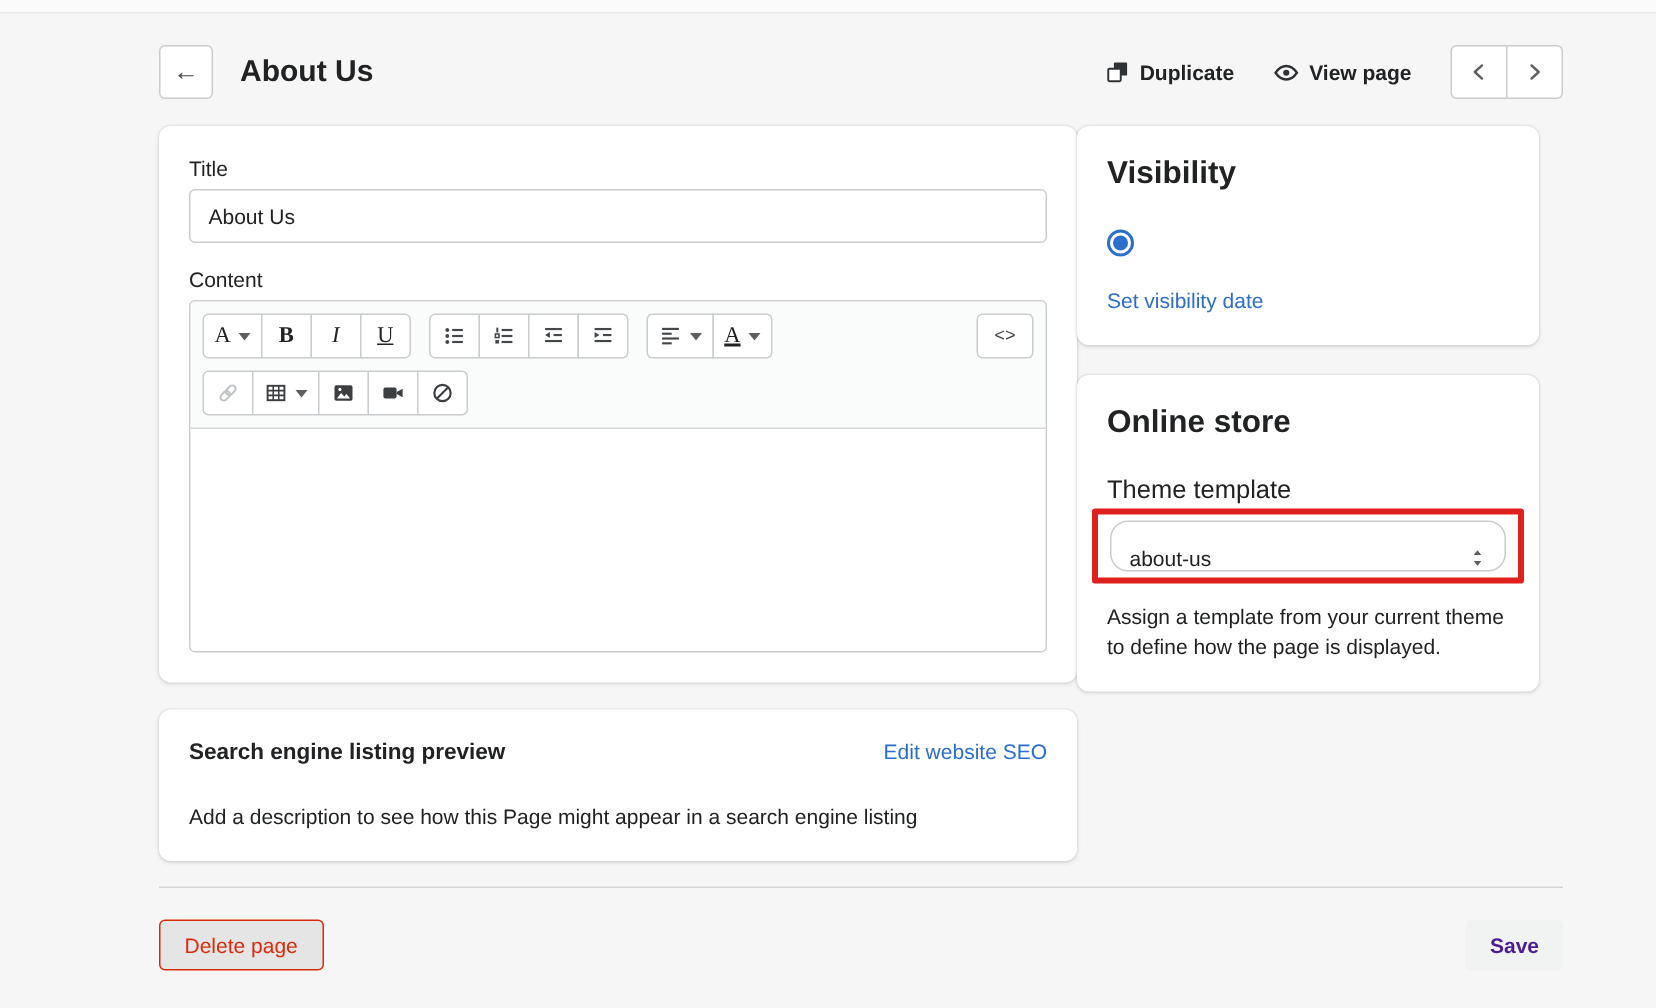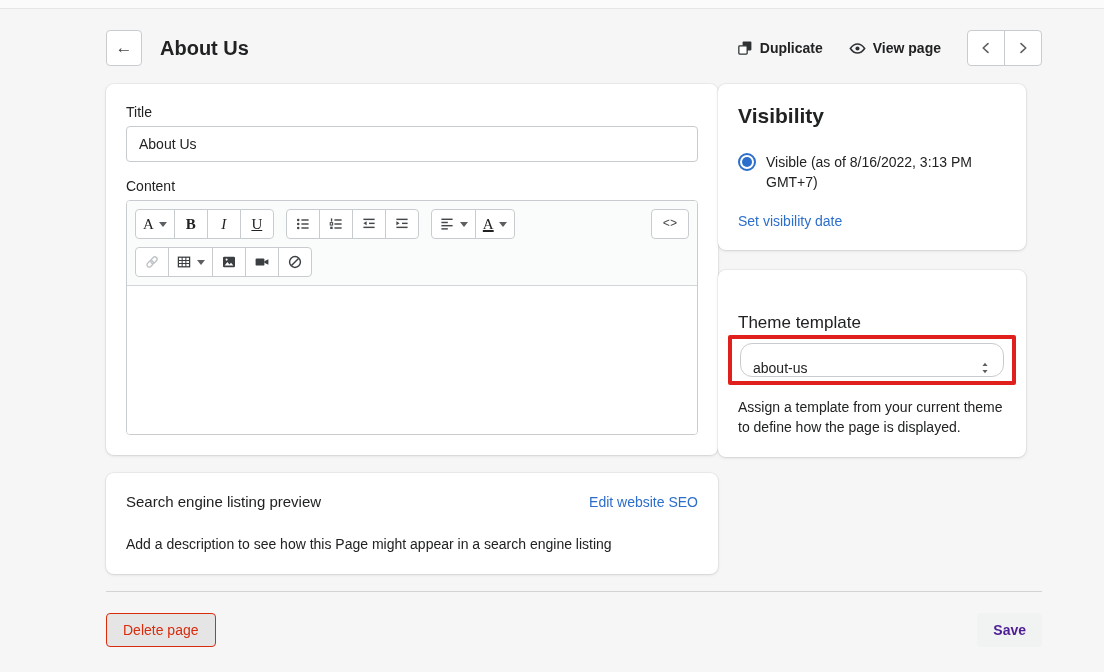--- a/index.html
+++ b/index.html
@@ -74,21 +74,21 @@
   .code-btn {
     margin-left: auto; min-width: 38px; height: 30px; background: #fff;
     border: 1px solid #c9cccf; border-radius: 4px; cursor: pointer;
     font-family: "Liberation Mono", monospace; font-size: 12px; color: #44474a;
     display: flex; align-items: center; justify-content: center;
   }
   .editor-body { height: 148px; background: #fff; outline: none; padding: 10px 12px; font-size: 14px; }
 
   
   .seo-head { display: flex; align-items: baseline; justify-content: space-between; }
-  .card-heading { font-size: 15px; font-weight: 400; color: #202223; }
+  .card-heading { font-size: 15px; font-weight: 700; color: #202223; }
   .blue-link { color: #2c6ecb; font-size: 14px; text-decoration: none; cursor: pointer; }
   .seo-desc { font-size: 14px; color: #202223; margin-top: 24px; line-height: 20px; }
 
   
   .vis-heading { font-size: 21px; font-weight: 600; }
   .radio-group { margin-top: 24px; display: flex; flex-direction: column; gap: 13px; }
   .radio-option { display: flex; gap: 10px; align-items: flex-start; cursor: pointer; }
   .radio {
     flex: 0 0 18px; width: 18px; height: 18px; border: 2px solid #8c9196;
     border-radius: 50%; margin-top: 1px;
@@ -333,27 +333,27 @@
 
         </div>
 
         <div class="col-right">
 
           <section class="card">
             <h2 class="vis-heading">Visibility</h2>
             <div class="radio-group">
               <label class="radio-option">
                 <span class="radio checked"></span>
-                <span class="radio-label">Visible (as of 8/16/2022, 3:13 PM GMT+7)</span>
               </label>
             </div>
             <a class="blue-link vis-link">Set visibility date</a>
           </section>
 
           <section class="card">
+            <h2 class="vis-heading">Online store</h2>
             <div class="store-label">Theme template</div>
             <div class="annotation">
               <div class="select-box">
                 <span class="sel-text">about-us</span>
                 <span class="icon">
                   <svg width="16" height="16" viewBox="0 0 20 20" fill="#5c5f62">
                     <path d="M10 3.5l3.2 4H6.8z"></path>
                       <path d="M10 16.5l-3.2-4h6.4z"></path>
                   </svg>
                 </span>

